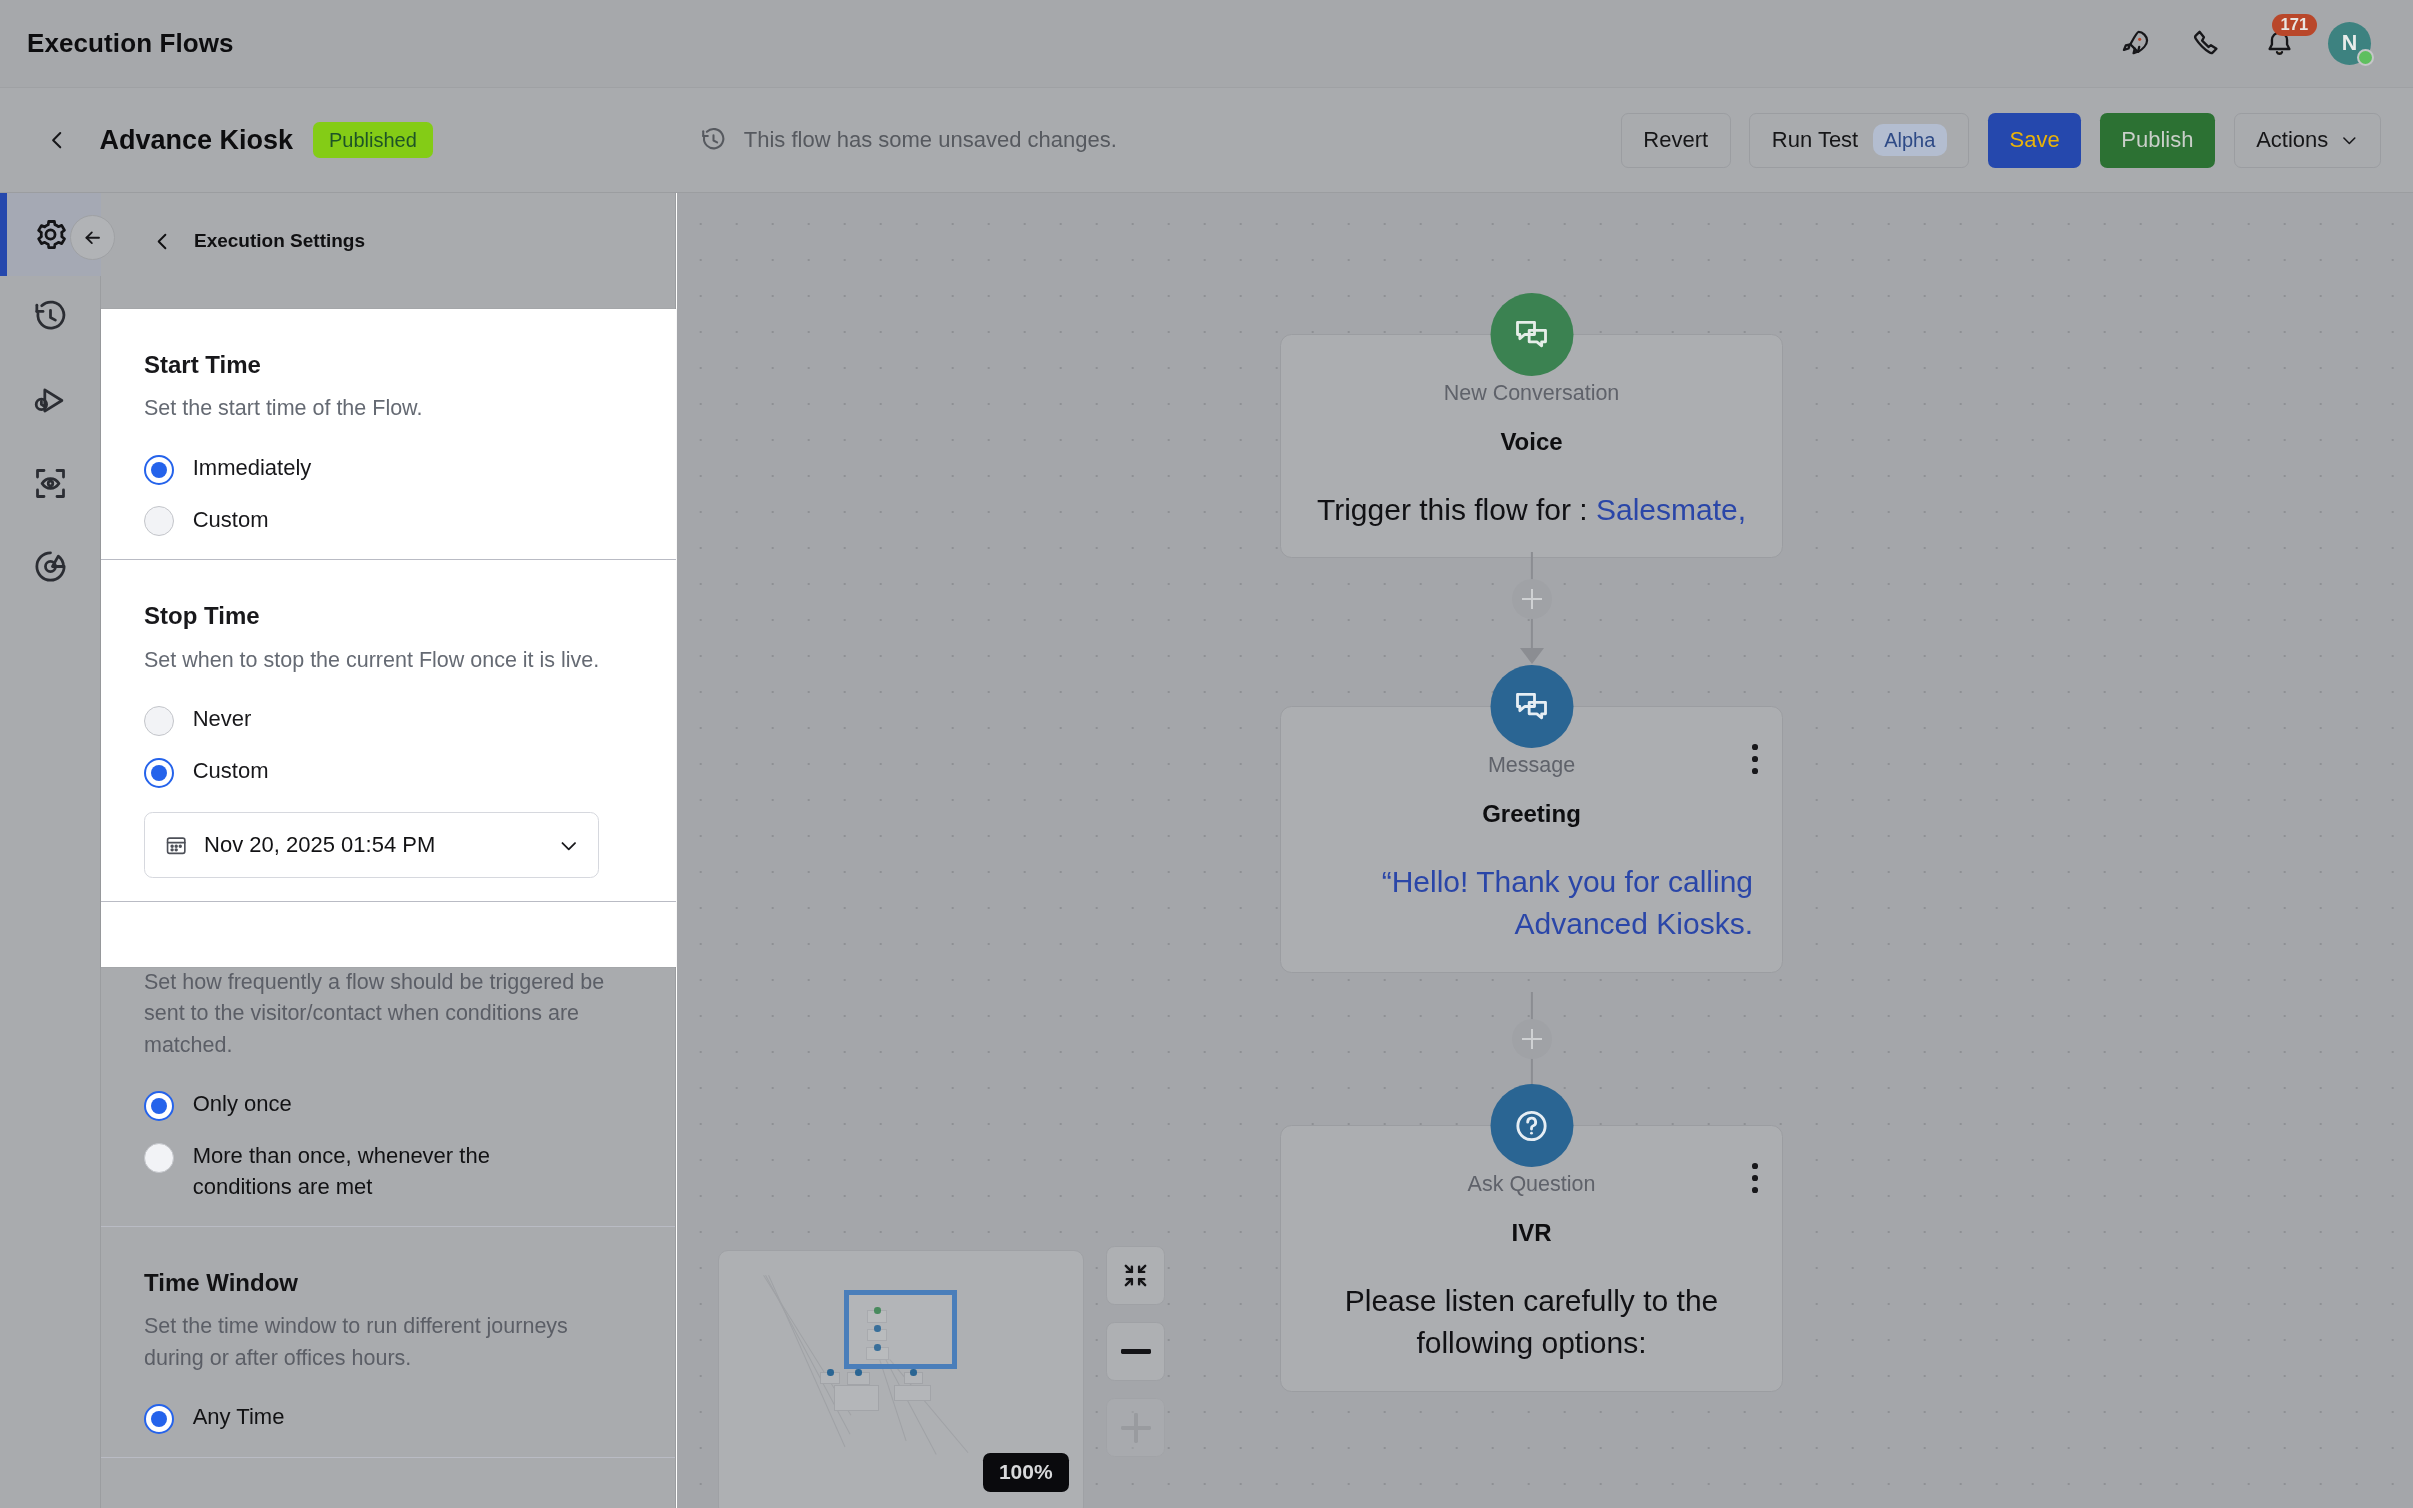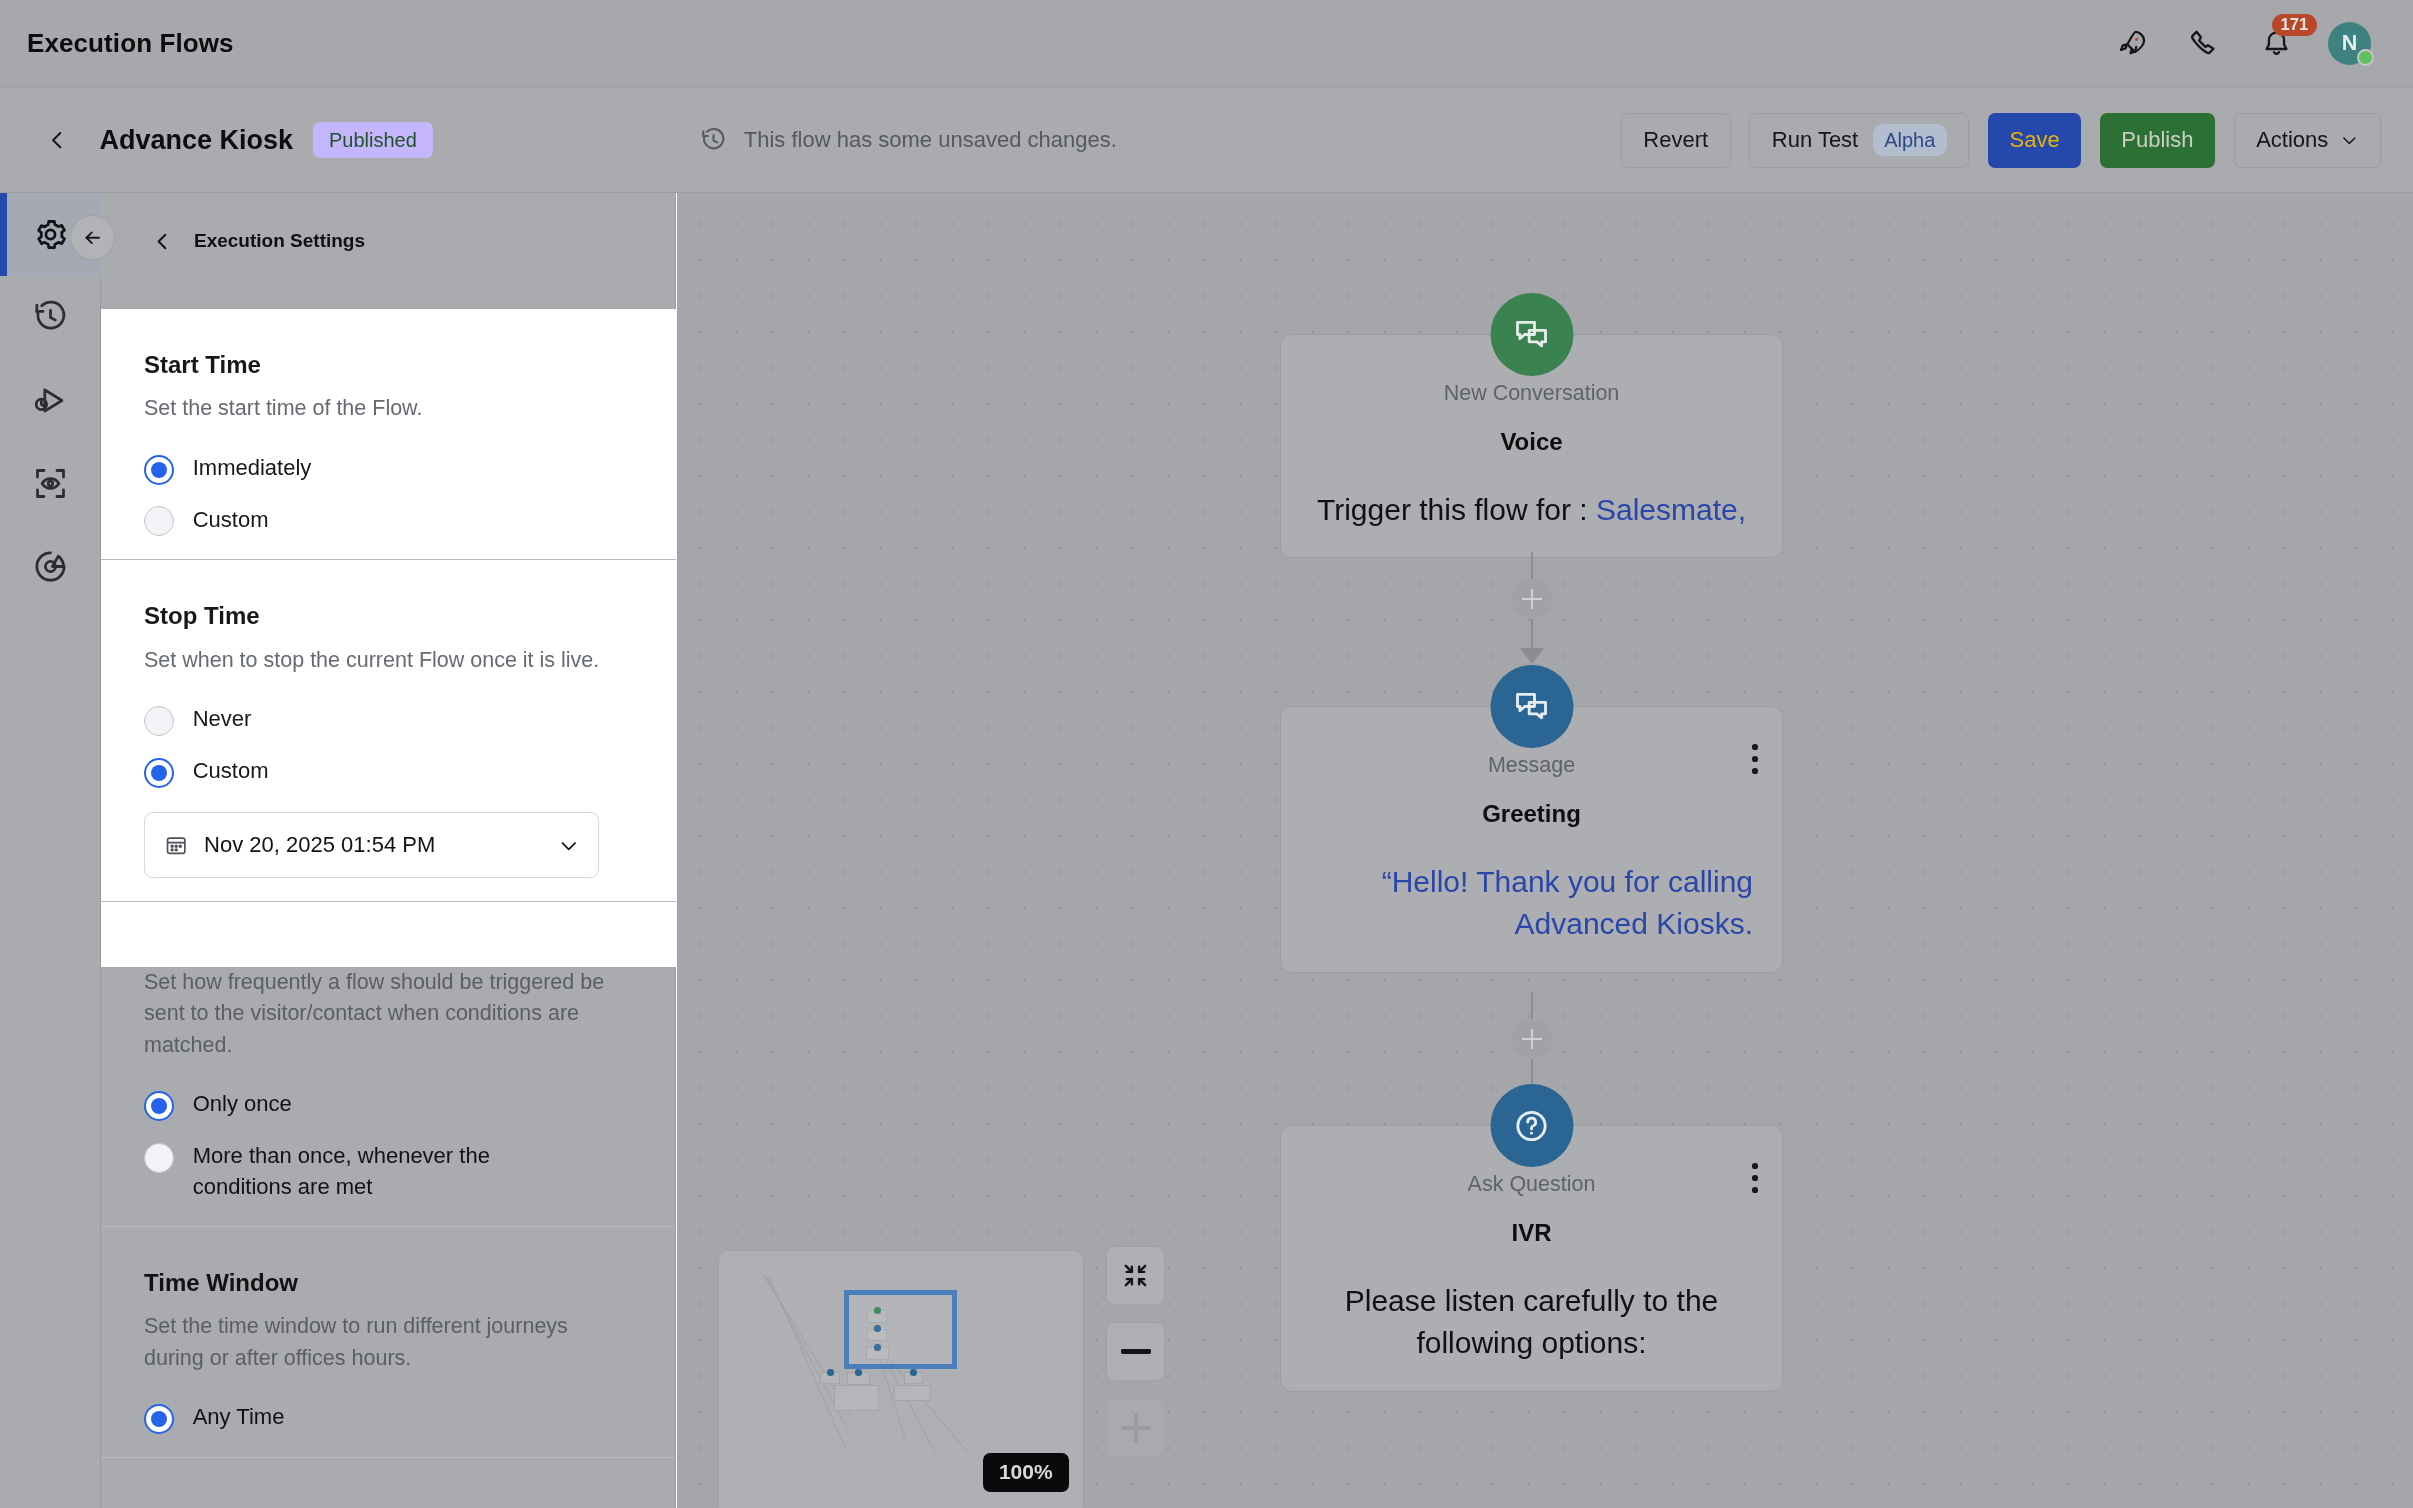--- a/index.html
+++ b/index.html
@@ -22,21 +22,21 @@
     border-bottom: 1.4px solid #9fa1a4;
   }
   .topbar-title {
     margin-left: 27px; font-size: 26px; font-weight: bold; color: #0d0d0f;
     letter-spacing: 0.1px;
   }
   .topbar-right {
     margin-left: auto; display: flex; align-items: center; gap: 32px;
     margin-right: 42px;
   }
-  .icon-btn { width: 40px; height: 40px; display: flex; align-items: center; justify-content: center; position: relative; cursor: pointer; }
+  .icon-btn { width: 40px; height: 40px; display: flex; align-items: center; justify-content: flex-end; position: relative; cursor: pointer; }
   .icon-btn svg { display: block; }
   .bell-badge {
     position: absolute; top: -10px; left: 16px;
     background: #b9472a; color: #e9e6e2;
     font-size: 16.5px; font-weight: bold;
     border-radius: 16px; padding: 2.2px 8.6px 3.6px; line-height: 1;
     min-width: 37px; text-align: center;
   }
   .avatar {
     width: 43px; height: 43px; border-radius: 50%;
@@ -53,21 +53,21 @@
   
   .actionbar {
     position: absolute; left: 0; top: 88px; width: 2413px; height: 105px;
     background: #a9abae;
     display: flex; align-items: center;
     border-bottom: 1.4px solid #9b9da0;
   }
   .back-chevron { margin-left: 45px; cursor: pointer; display: flex; align-items: center; }
   .flow-name { margin-left: 30px; font-size: 27px; font-weight: bold; color: #0d0d0f; }
   .badge-published {
-    margin-left: 20px; background: #c4b5fd; color: #1e5427;
+    margin-left: 20px; background: #84cc16; color: #1e5427;
     font-size: 20px; padding: 6.5px 16px; border-radius: 6.5px;
   }
   .unsaved-wrap {
     margin-left: 266px; display: flex; align-items: center; gap: 16px;
   }
   .unsaved-text { font-size: 22px; color: #56595f; }
   .act-right { margin-left: auto; display: flex; align-items: center; gap: 18.7px; margin-right: 32px; }
   .btn {
     font-size: 22px; border-radius: 7.2px; padding: 0 21.5px; height: 55px;
     display: flex; align-items: center; justify-content: center; cursor: pointer;

